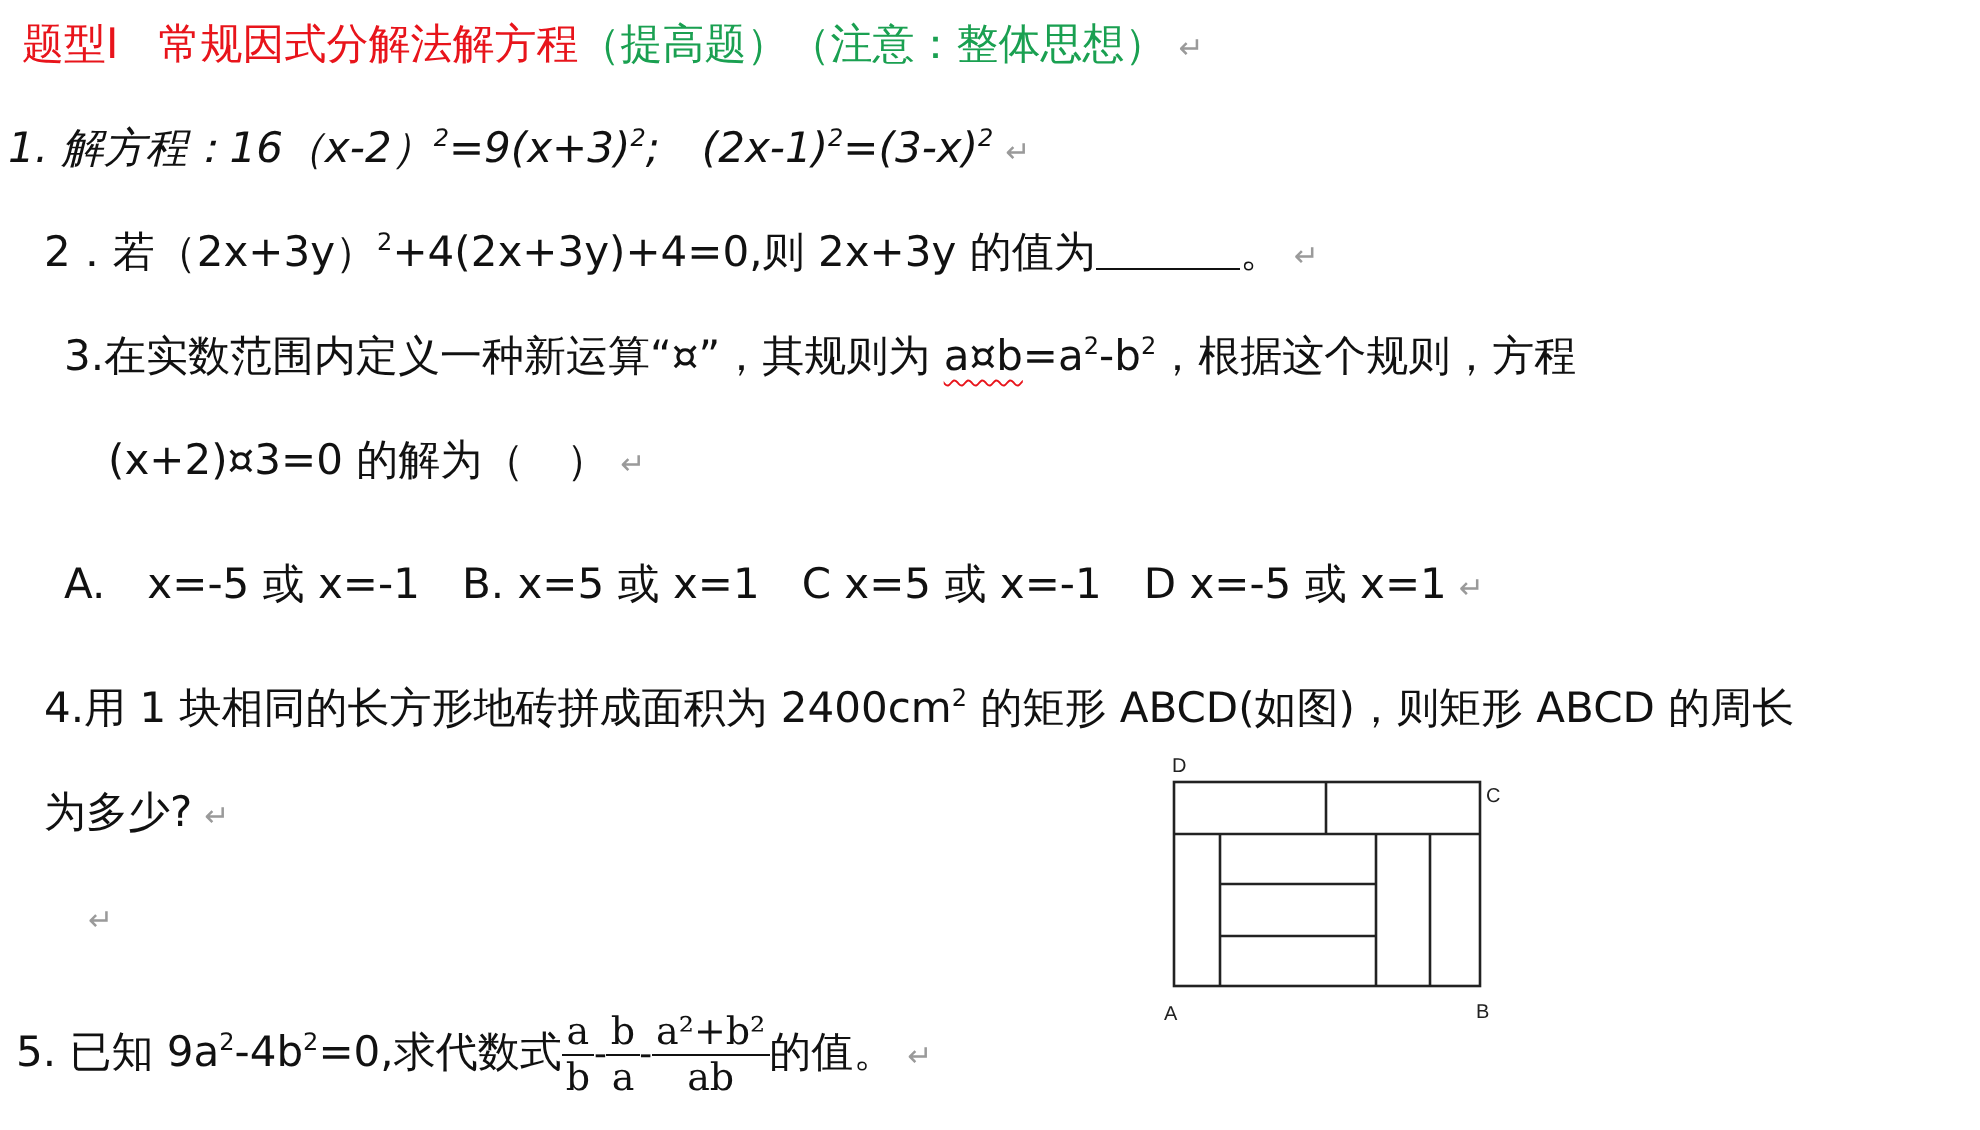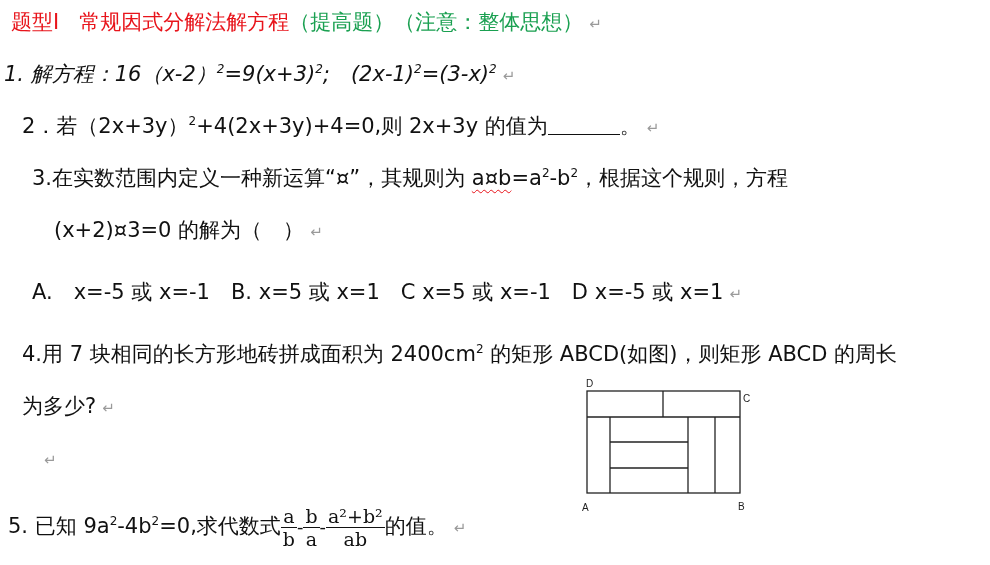--- a/index.html
+++ b/index.html
@@ -41,21 +41,21 @@
   <span>3.在实数范围内定义一种新运算“¤”，其规则为 </span><span class="squiggle">a¤b</span><span>=a</span><sup>2</sup><span>-b</span><sup>2</sup><span>，根据这个规则，方程</span>
 </div>
 <div class="line" style="top:216px; left:34px;margin-left:20px;">
   <span>(x+2)¤3=0 的解为（　）</span><span class="pm">↵</span>
 </div>
 <div class="line" style="top:278px; left:32px;">
   <span>A.　x=-5 或 x=-1　B. x=5 或 x=1　C x=5 或 x=-1　D x=-5 或 x=1</span><span class="pm">↵</span>
 </div>
 
 <div class="line" style="top:340px; left:22px;">
-  <span>4.用 7 块相同的长方形地砖拼成面积为 2400cm</span><sup>2</sup><span> 的矩形 ABCD(如图)，则矩形 ABCD 的周长</span>
+  <span>4.用 1 块相同的长方形地砖拼成面积为 2400cm</span><sup>2</sup><span> 的矩形 ABCD(如图)，则矩形 ABCD 的周长</span>
 </div>
 <div class="line" style="top:392px; left:22px;text-align:right;">
   <span>为多少?</span><span class="pm">↵</span>
 </div>
 <div class="line" style="top:444px; left:38px;">
   <span class="pm">↵</span>
 </div>
 
 <div class="figure">
   <svg width="170" height="140" viewBox="0 0 170 140">

